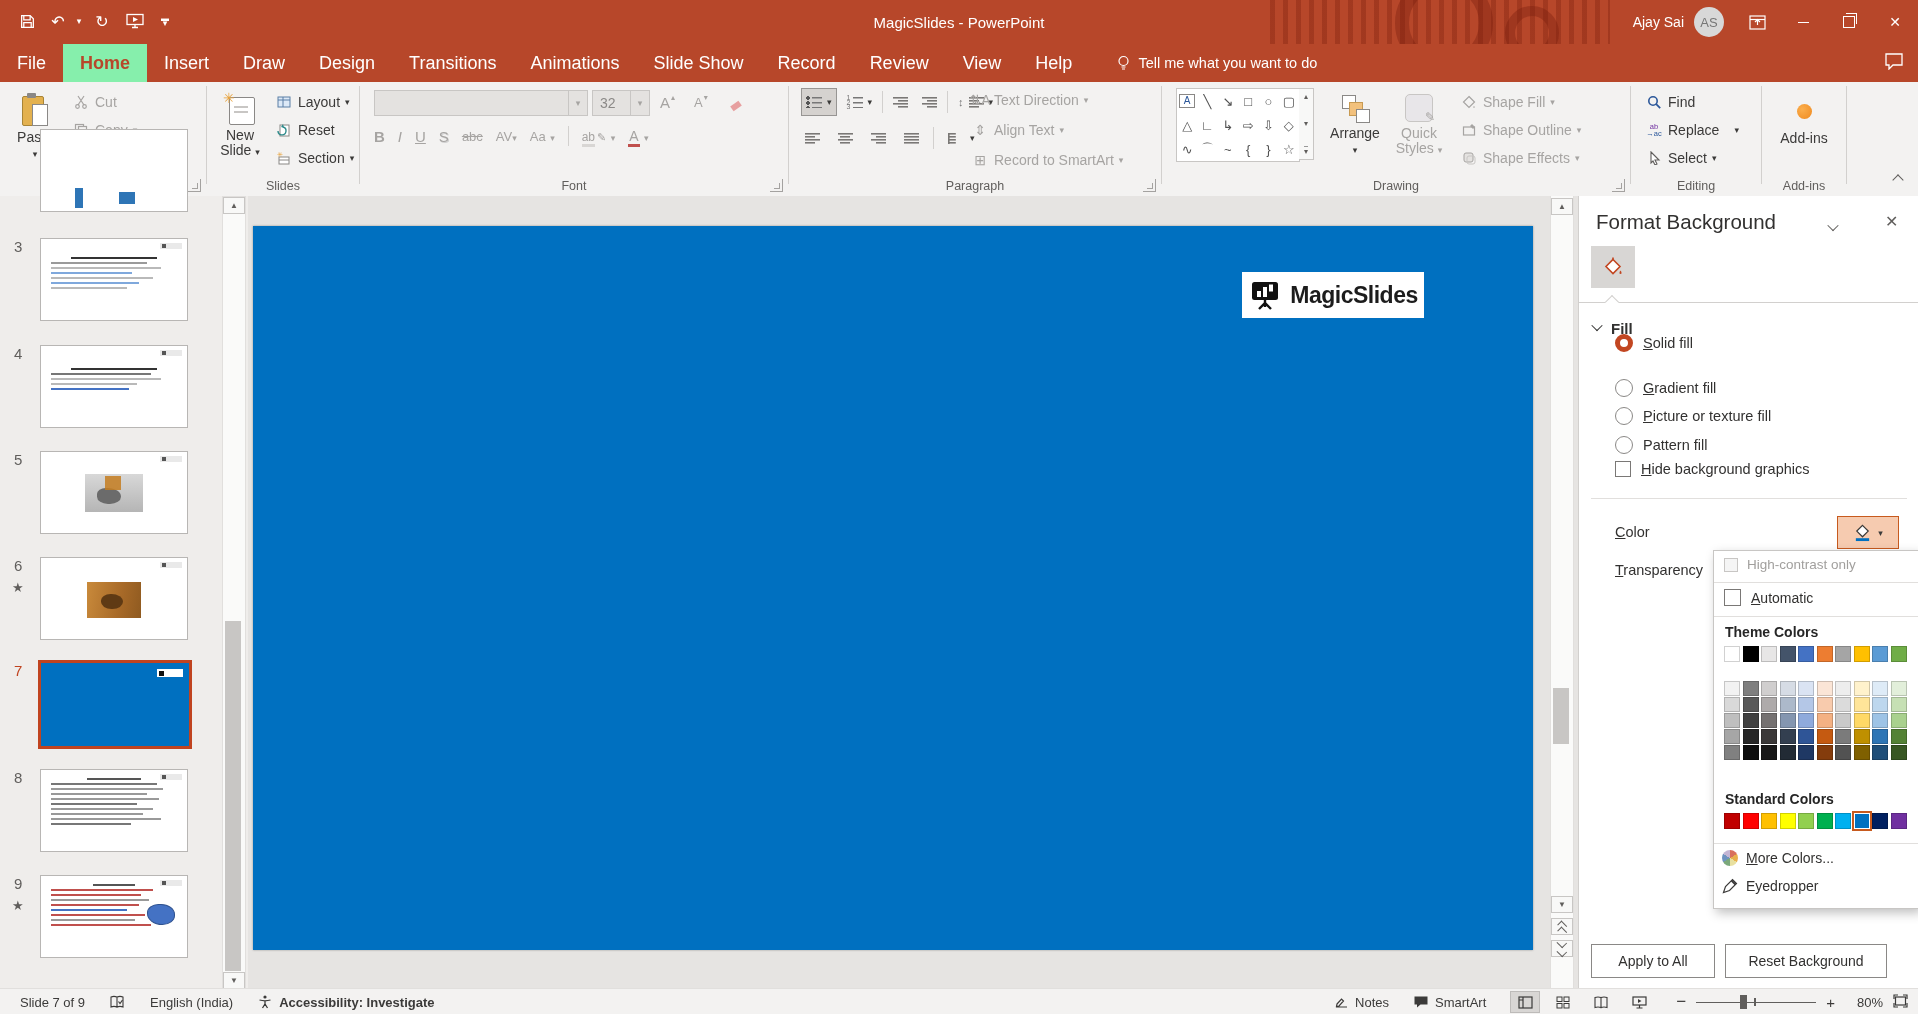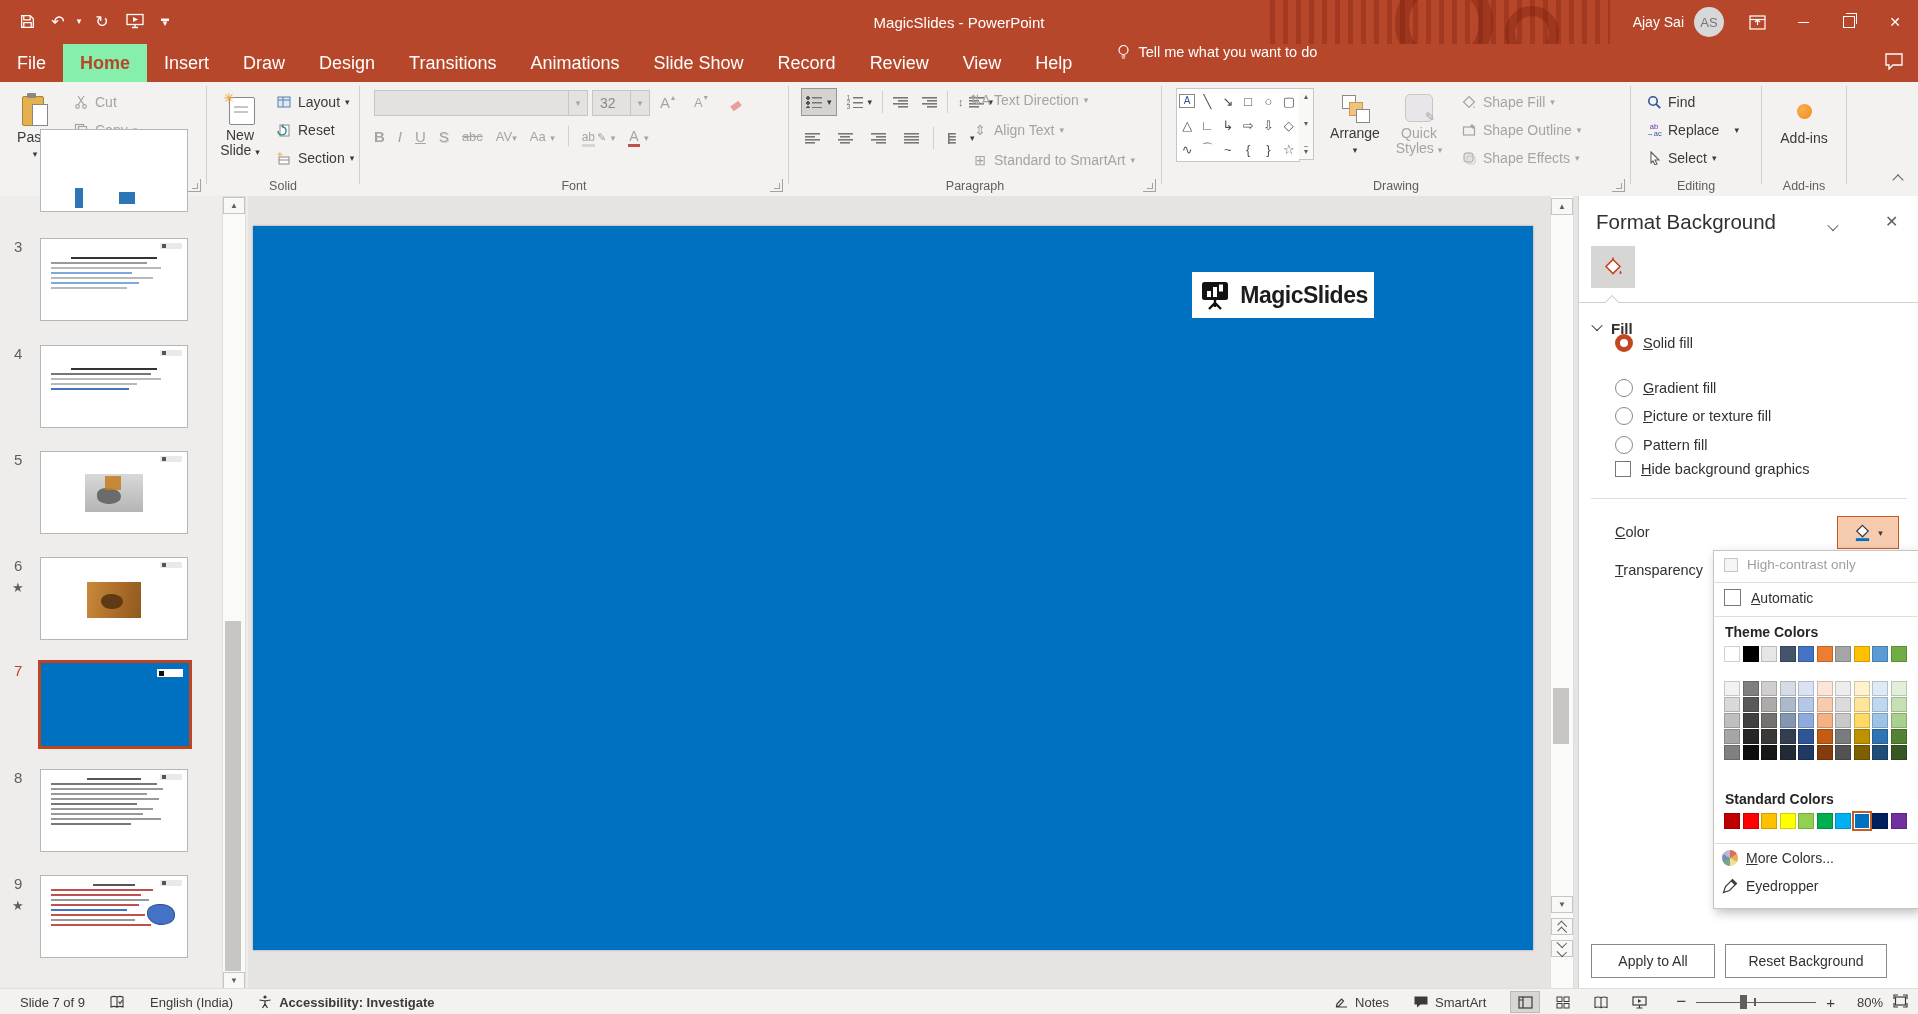--- a/index.html
+++ b/index.html
@@ -14,21 +14,21 @@
   #win-title{position:absolute;left:0;top:0;width:100%;height:44px;display:flex;align-items:center;justify-content:center;font-size:15px;z-index:2;}
   #tb-right{position:absolute;right:0;top:0;height:44px;display:flex;align-items:center;z-index:3;}
   .avatar{width:30px;height:30px;border-radius:50%;background:#D8D8D8;color:#767676;display:flex;align-items:center;justify-content:center;font-size:13px;margin:0 10px;}
   .winbtn{width:46px;height:44px;display:flex;align-items:center;justify-content:center;font-size:14px;}
   .restore{position:relative;width:10px;height:10px;border:1px solid #fff;}
   .restore:before{content:"";position:absolute;left:2px;top:-4px;width:10px;height:10px;border:1px solid #fff;border-left:none;border-bottom:none;}
   
   #tabbar{position:absolute;left:0;top:44px;width:1918px;height:38px;background:#B7472A;display:flex;align-items:stretch;color:#fff;}
   .tab{padding:0 17px;display:flex;align-items:center;font-size:18px;cursor:pointer;}
   .tab.active{background:#86efac;color:#B7472A;font-weight:bold;}
-  #tellme{display:flex;gap:8px;margin-left:28px;font-size:14.5px;}
+  #tellme{display:flex;align-items:center;gap:8px;margin-left:28px;font-size:14.5px;}
   #tab-comment{position:absolute;right:14px;top:8px;}
   
   #ribbon{position:absolute;left:0;top:82px;width:1918px;height:114px;background:#F3F2F1;border-bottom:1px solid #DCDAD8;}
   .grp{position:relative;height:114px;float:left;}
   .vr{float:left;width:1px;height:98px;margin-top:4px;background:#D2D0CE;}
   .grp-label{position:absolute;bottom:3px;left:0;width:100%;text-align:center;font-size:12.5px;color:#605E5C;}
   .launcher{position:absolute;bottom:4px;right:5px;width:12px;height:12px;border-left:1px solid #8A8886;border-top:1px solid #8A8886;transform:rotate(180deg);opacity:.75;}
   .launcher:after{content:"";position:absolute;left:2px;top:2px;width:5px;height:5px;border-left:1.5px solid #8A8886;border-top:1.5px solid #8A8886;}
   .big-btn{display:flex;flex-direction:column;align-items:center;justify-content:flex-start;padding-top:8px;height:86px;font-size:14px;cursor:pointer;}
   .big-btn .lbl{margin-top:4px;line-height:15px;text-align:center;}
@@ -51,21 +51,21 @@
   .thumb-num.sel{color:#C0431F;}
   .star{position:absolute;left:12px;font-size:13px;color:#605E5C;}
   .tline{height:2px;background:#9a9a9a;margin:3px 10px 0 10px;}
   .chip{position:absolute;right:5px;top:4px;width:22px;height:6px;background:#E9E9E9;}
   .chip:before{content:"";position:absolute;left:2px;top:1px;width:4px;height:4px;background:#555;}
   .sbar{position:absolute;background:#FAFAF9;border:1px solid #E1DFDD;}
   .sb-arrow{position:absolute;left:0;width:100%;height:17px;display:flex;align-items:center;justify-content:center;font-size:8px;color:#605E5C;background:#F8F8F7;border:1px solid #C8C6C4;box-sizing:border-box;cursor:pointer;}
   .sb-thumb{position:absolute;left:2px;background:#C8C6C4;cursor:pointer;}
   #canvas{position:absolute;left:248px;top:0;width:1330px;height:792px;background:#E6E4E2;}
   #slide{position:absolute;left:5px;top:30px;width:1280px;height:724px;box-shadow:0 0 2px rgba(0,0,0,.35);}
-  #slide-logo{position:absolute;left:939px;top:46px;width:182px;height:46px;background:#fff;display:flex;align-items:center;justify-content:center;gap:8px;}
+  #slide-logo{position:absolute;left:989px;top:46px;width:182px;height:46px;background:#fff;display:flex;align-items:center;justify-content:center;gap:8px;}
   #slide-logo .txt{font-size:23px;font-weight:bold;color:#1c1c1c;letter-spacing:-.5px;}
   
   #panel{position:absolute;left:1578px;top:0;width:340px;height:792px;background:#fff;border-left:1px solid #D2D0CE;font-size:14.5px;color:#323130;}
   .ak{display:inline-block;}
   .ak::first-letter{text-decoration:underline;}
   .radio{width:18px;height:18px;border:1px solid #8A8886;border-radius:50%;background:#fff;box-sizing:border-box;flex:none;}
   .radio.on{border:5px solid #C24621;}
   .cb{width:16px;height:16px;border:1px solid #7A7876;background:#fff;box-sizing:border-box;flex:none;}
   .prow{position:absolute;left:36px;display:flex;align-items:center;gap:10px;cursor:pointer;}
   #dropdown{position:absolute;left:134px;top:354px;width:204px;height:357px;background:#fff;border:1px solid #C8C6C4;box-shadow:3px 4px 10px rgba(0,0,0,.25);font-size:14px;}
@@ -277,21 +277,21 @@
               <svg width="14" height="13" viewBox="0 0 14 13">
                 <rect x="2" y="5" width="10" height="7" fill="#fff" stroke="#8A8886" stroke-width="1"></rect>
                 <path d="M2 8h10" stroke="#8A8886"></path>
                 <text x="0" y="5" font-size="7" fill="#E8A33D">✳</text>
               </svg>
             </span>
             <span>Section</span>
             <span class="caret">▾</span>
           </div>
       </div>
-      <div class="grp-label"><span>Solid</span></div>
+      <div class="grp-label"><span>Slides</span></div>
     </div>
     <div class="vr"></div>
 
     <div class="grp dis" style="width:428px">
       <div class="combo" style="position:absolute;left:14px;top:8px;width:212px">
           <span style="flex:1"></span>
           <span class="dd">
             <span>▾</span>
           </span>
         </div>
@@ -379,21 +379,21 @@
             <span>Text Direction</span>
             <span class="caret">▾</span>
           </div>
         <div class="sm-btn dis" style="margin-top:6px">
             <span class="ico16">⇕</span>
             <span>Align Text</span>
             <span class="caret">▾</span>
           </div>
         <div class="sm-btn dis" style="margin-top:6px">
             <span class="ico16">⊞</span>
-            <span>Standard to SmartArt</span>
+            <span>Record to SmartArt</span>
             <span class="caret">▾</span>
           </div>
       </div>
       <div class="grp-label"><span>Paragraph</span></div>
       <div class="launcher"></div>
     </div>
     <div class="vr"></div>
 
     <div class="grp" style="width:468px">
       <div style="position:absolute;left:14px;top:6px;width:122px;height:72px;background:#fff;border:1px solid #C8C6C4;display:grid;grid-template-columns:repeat(6,1fr);align-items:center;justify-items:center">

